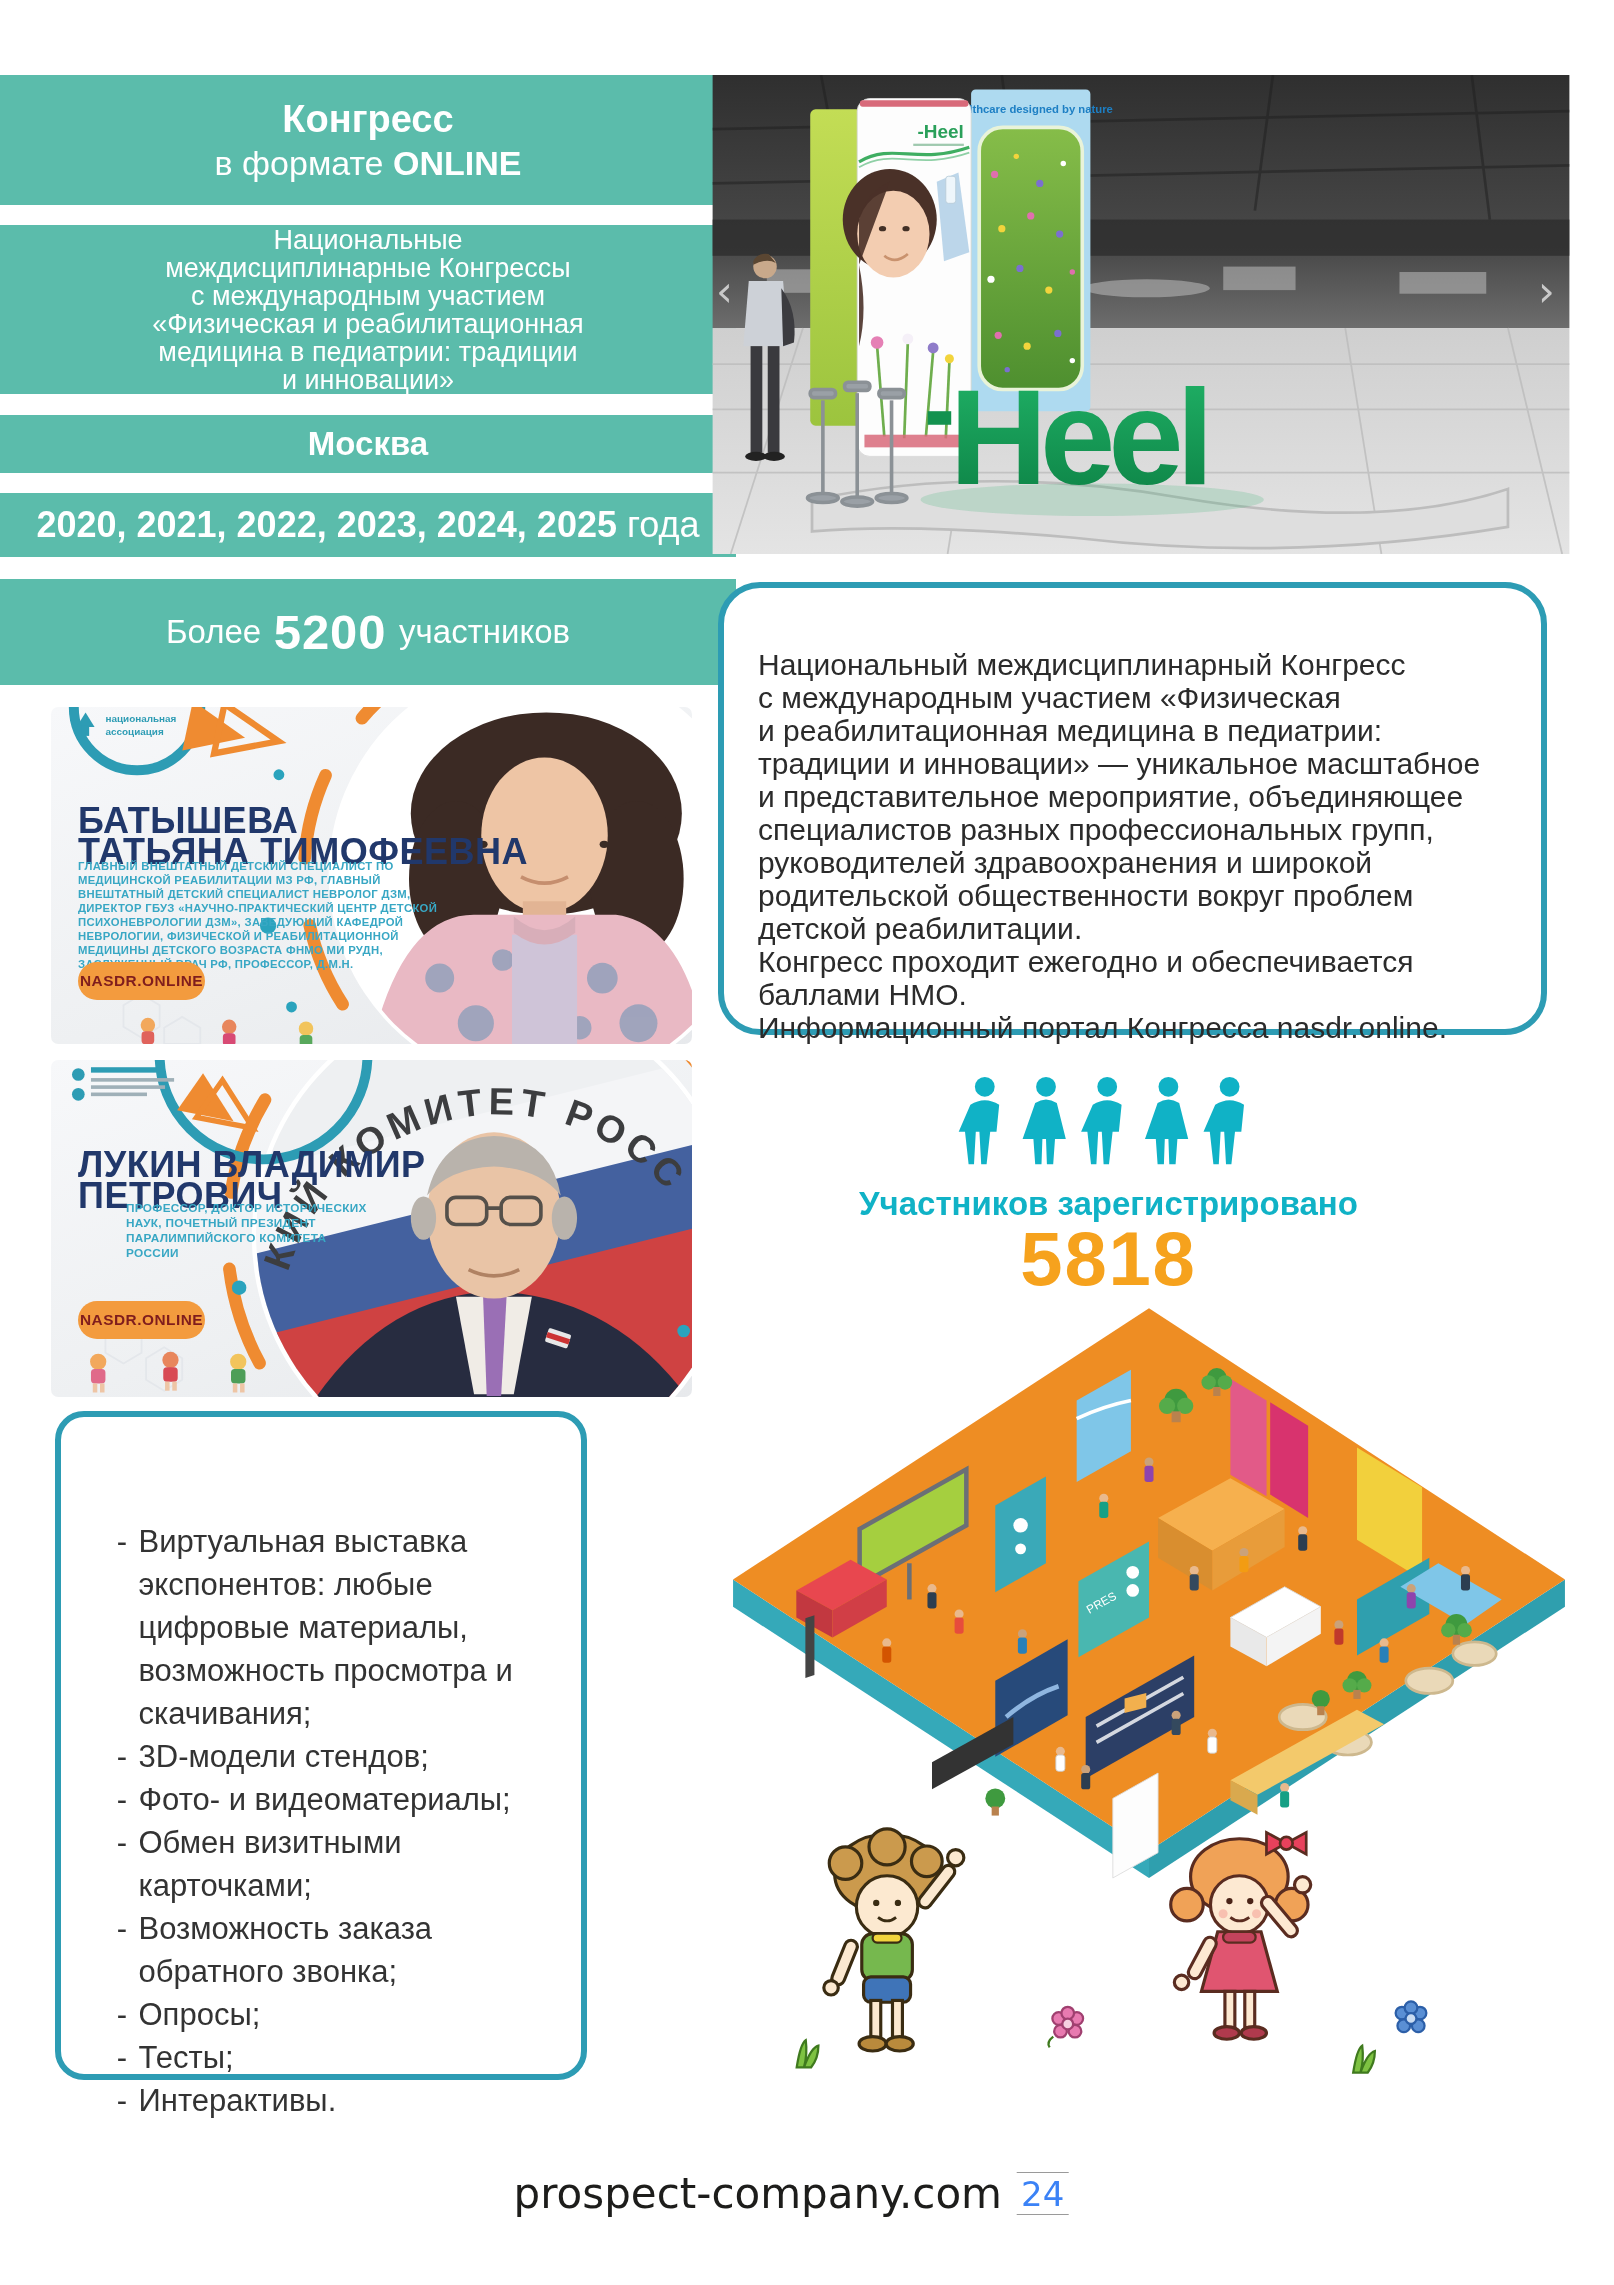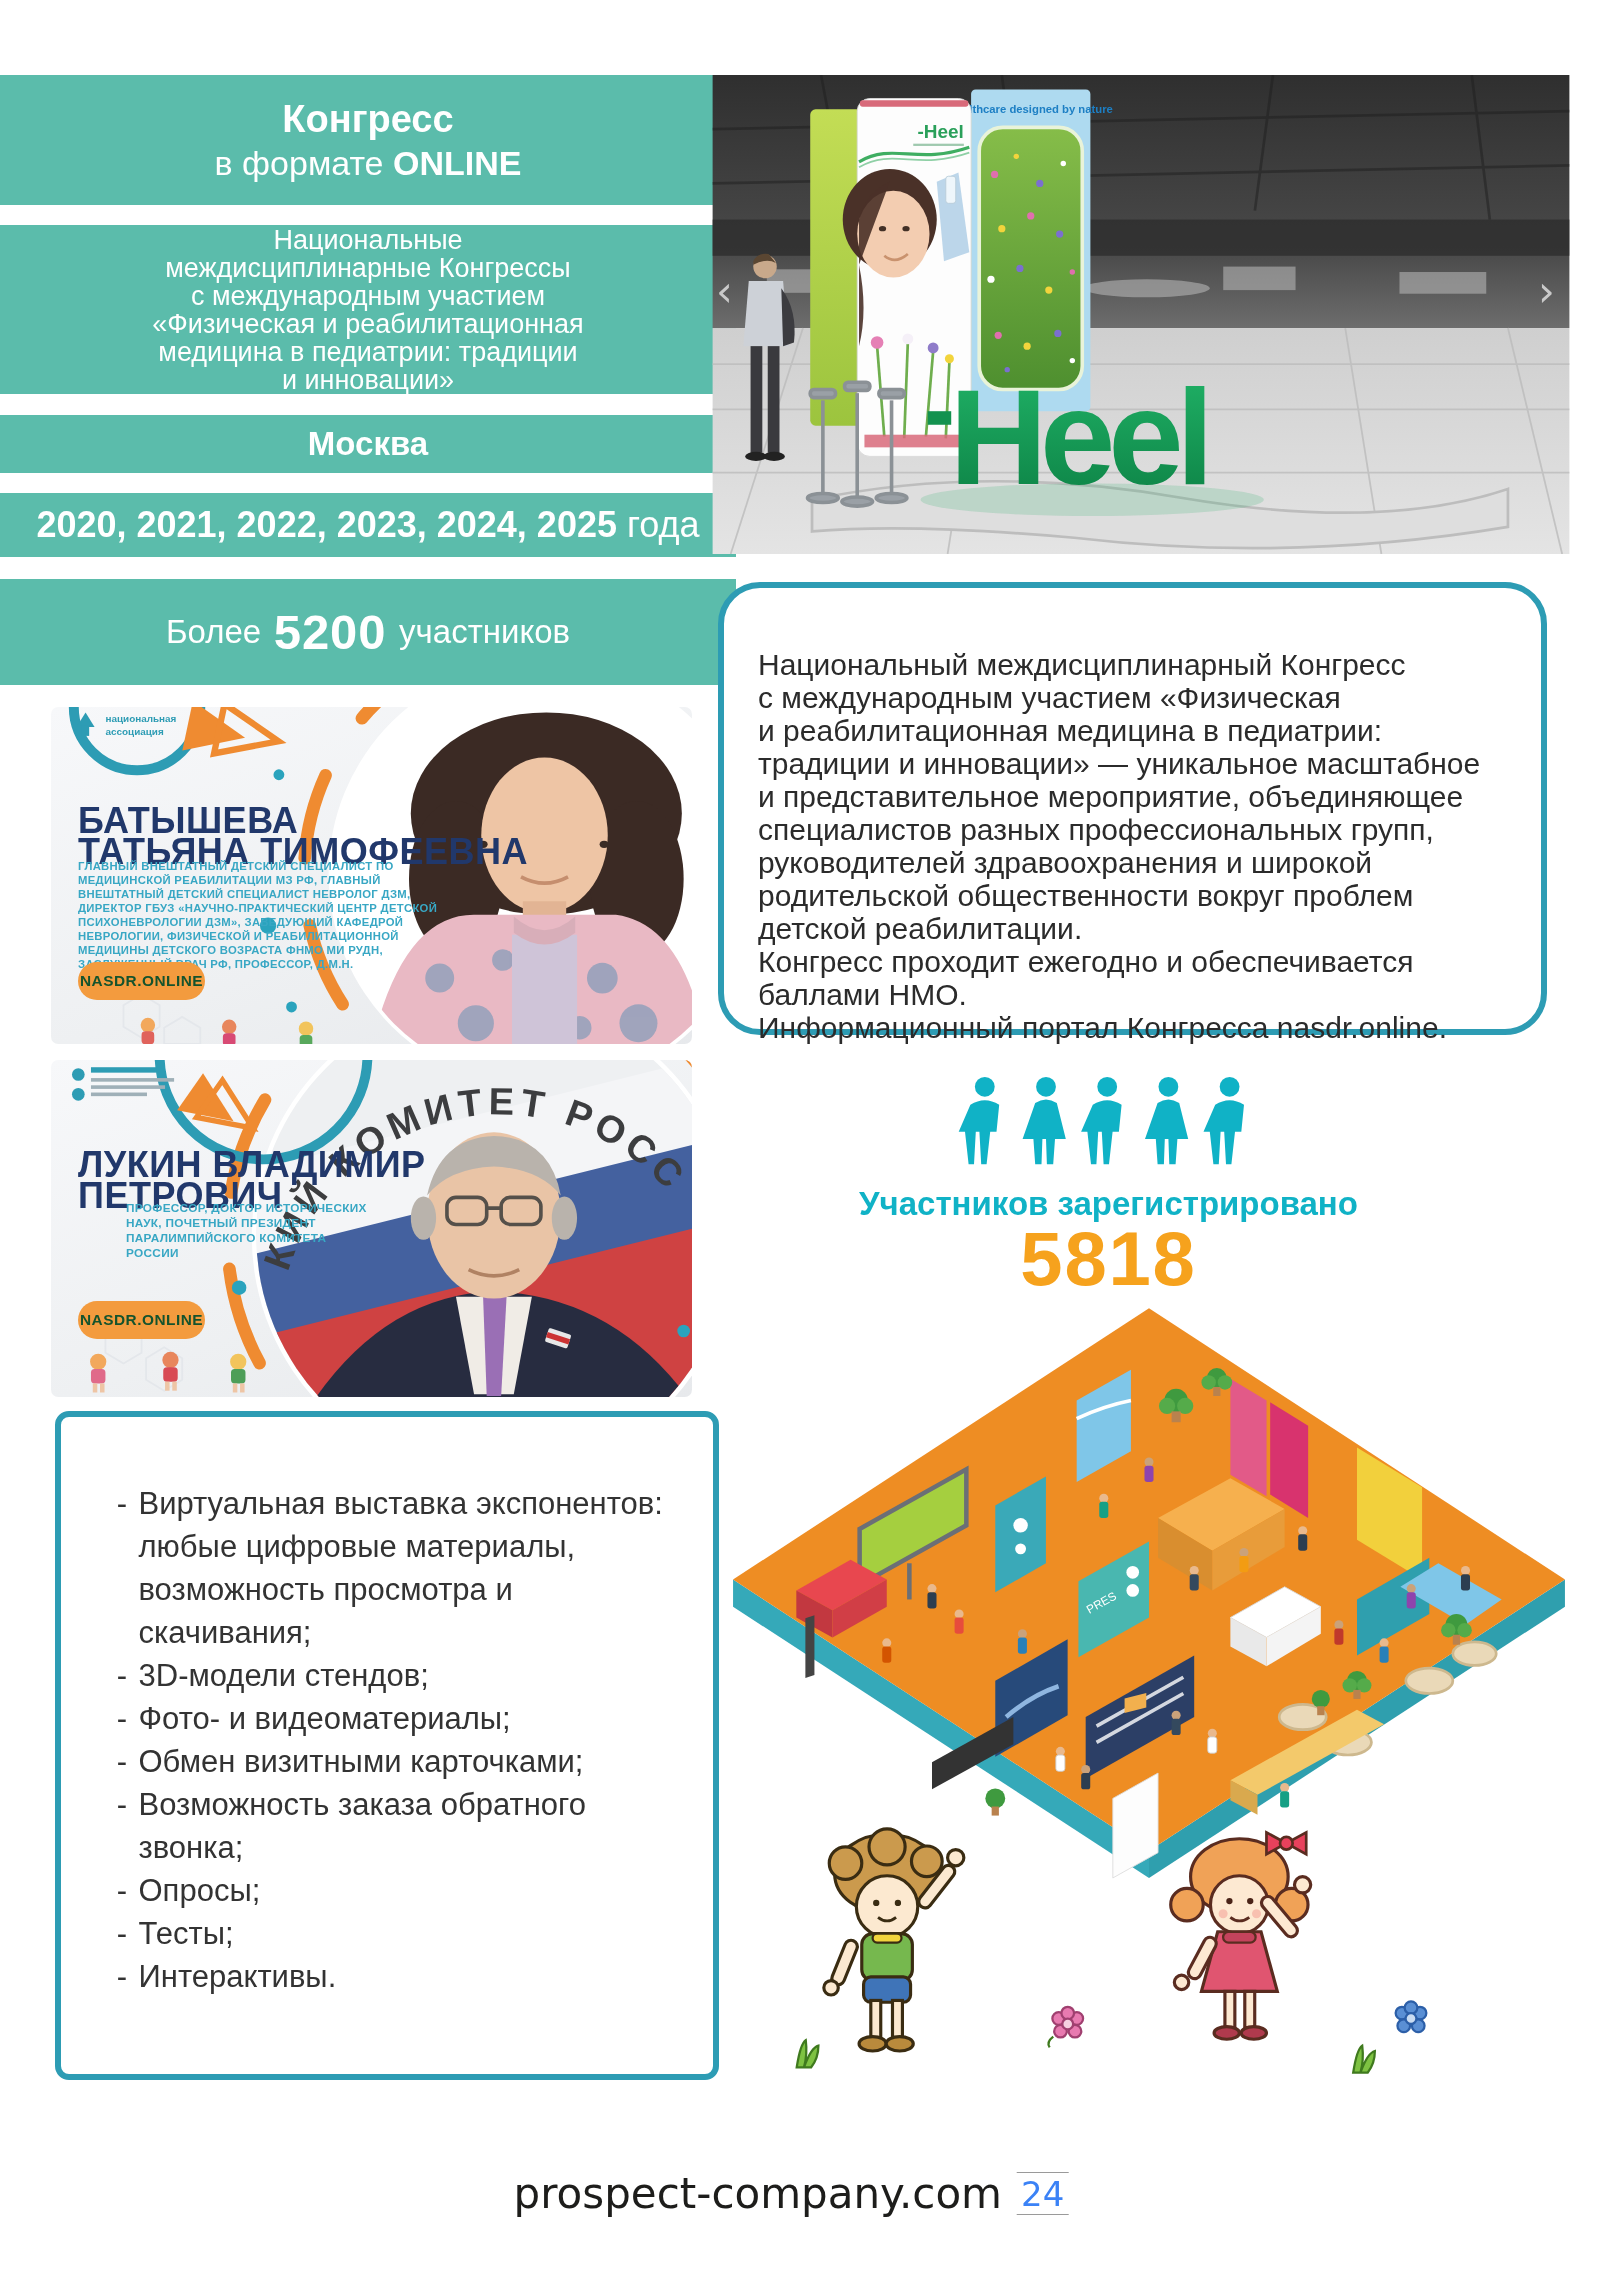--- a/index.html
+++ b/index.html
@@ -30,29 +30,29 @@
   .speaker-card svg.deco{position:absolute;left:0;top:0;}
   .speaker-name{position:absolute;left:27px;color:#21386b;font-weight:bold;
     font-size:36px;line-height:31px;letter-spacing:0.5px;white-space:pre-line;}
   #speaker-card-1 .speaker-name{top:98px;}
   #speaker-card-2 .speaker-name{top:89px;}
   .speaker-bio{position:absolute;left:27px;width:362px;color:#38a7c4;font-weight:bold;
     font-size:11.3px;line-height:14px;letter-spacing:0.3px;}
   #speaker-card-1 .speaker-bio{top:152px;width:380px;}
   #speaker-card-2 .speaker-bio{top:141px;width:253px;font-size:11.8px;line-height:15px;margin-left:48px;}
   .nasdr-btn{position:absolute;left:27px;width:127px;height:38px;border-radius:19px;
-    background:#f39b3e;color:#14532d;font-weight:bold;font-size:15.4px;letter-spacing:0.5px;
+    background:#f39b3e;color:#7f1d1d;font-weight:bold;font-size:15.4px;letter-spacing:0.5px;
     display:flex;align-items:center;justify-content:center;cursor:pointer;}
   #speaker-card-1 .nasdr-btn{top:255px;}
   #speaker-card-2 .nasdr-btn{top:241px;}
 
   
-  #features-box{position:absolute;left:55px;top:1411px;width:664px;height:669px;
-    box-sizing:border-box;border:6.3px solid #2d9cb4;border-radius:14px;background:#fff;
-    padding:65px 31px 0 54px;}
+  #features-box{position:absolute;left:55px;top:1411px;width:532px;height:669px;
+    box-sizing:border-box;border:6.3px solid #2d9cb4;border-radius:29px;background:#fff;
+    padding:103px 31px 0 54px;}
   #features-box ul{margin:0;padding:0;list-style:none;color:#333;font-size:31px;line-height:43px;}
   #features-box li{position:relative;padding-left:23.5px;}
   #features-box li::before{content:"-";position:absolute;left:1.8px;}
 
   
   #booth-photo{position:absolute;left:712px;top:75px;width:858px;height:479px;}
   .carousel-arrow{position:absolute;top:271px;font-size:42px;color:#c9c9c9;line-height:42px;
     cursor:pointer;user-select:none;font-family:"DejaVu Sans",sans-serif;}
   #photo-prev{left:716px;}
   #photo-next{left:1538px;}

